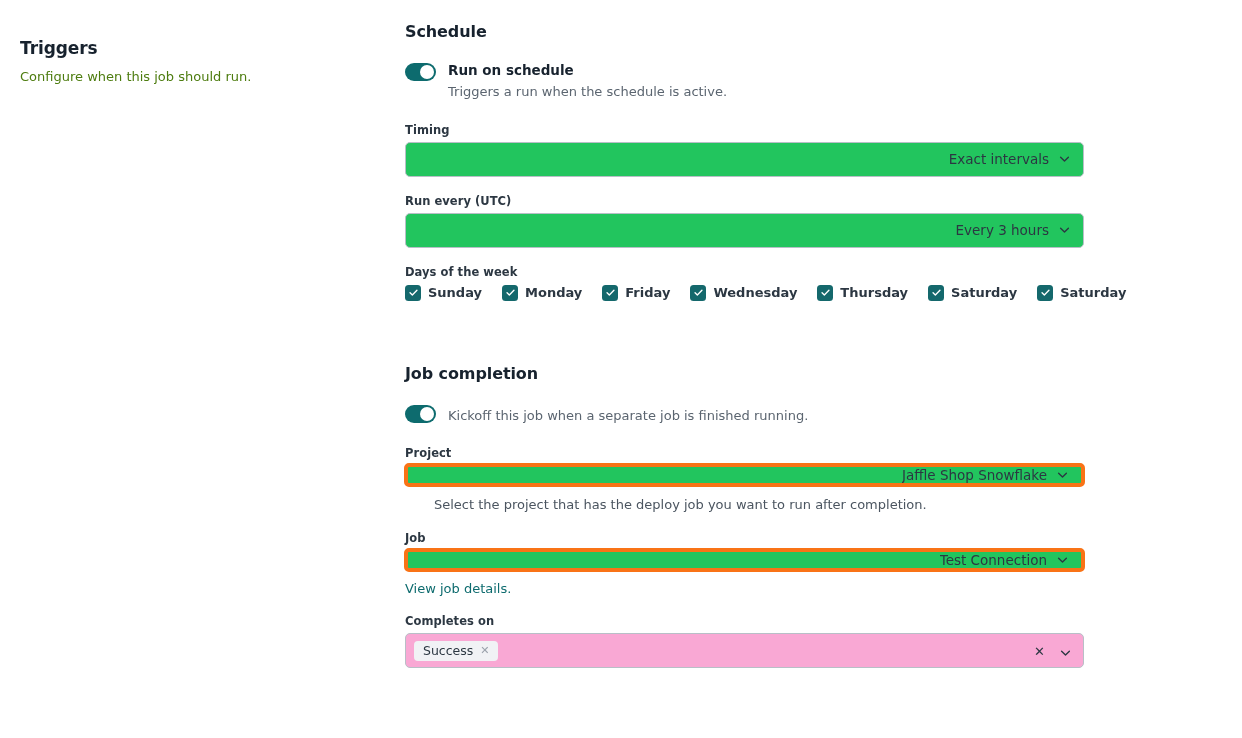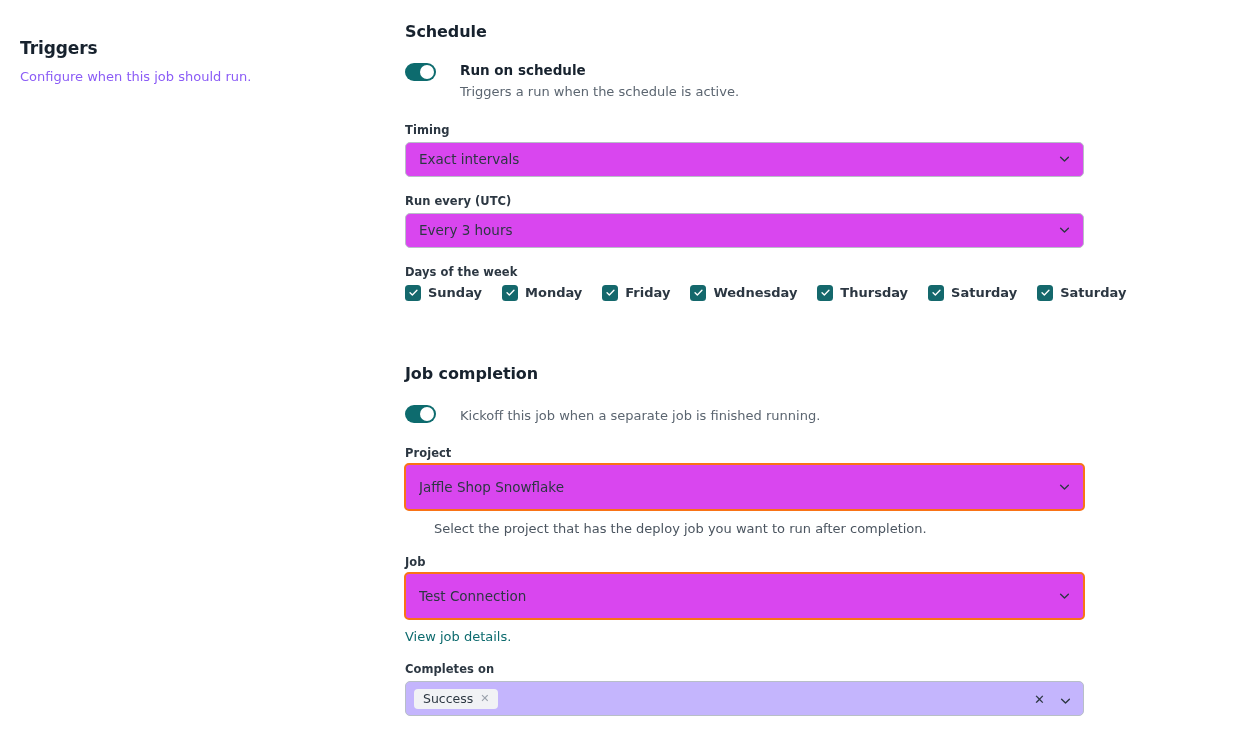--- a/index.html
+++ b/index.html
@@ -41,40 +41,40 @@
   .pane-title {
     font-size: 17px;
     font-weight: 700;
     color: #17222e;
     letter-spacing: -0.1px;
     margin: 0 0 9px 0;
     line-height: 1.25;
   }
   .pane-sub {
     font-size: 13px;
-    color: #8b5cf6;
+    color: #4d7c0f;
     line-height: 1.4;
     margin: 0;
   }
 
   
   .section-title {
     font-size: 16px;
     font-weight: 700;
     color: #17222e;
     margin: 0 0 20px 0;
     letter-spacing: -0.1px;
   }
   .section-title.completion { margin-top: 0; }
 
   
   .toggle-row {
     display: flex;
     align-items: flex-start;
-    gap: 24px;
+    gap: 12px;
     margin-bottom: 21px;
   }
   .toggle {
     flex: 0 0 auto;
     width: 31px;
     height: 18px;
     border-radius: 9px;
     background: #0d6b6e;
     position: relative;
     margin-top: 2px;
@@ -114,30 +114,31 @@
     color: #2c3742;
     margin-bottom: 5px;
     letter-spacing: 0.05px;
   }
   .select-box {
     position: relative;
     width: 679px;
     height: 35px;
     border: 1px solid #b8bfc7;
     border-radius: 5px;
-    background: #d946ef;
+    background: #22c55e;
     display: flex;
     align-items: center;
     padding: 0 34px 0 13px;
     cursor: pointer;
+    justify-content: flex-end;
   }
   .select-box.focused {
-    border: 2px solid #f97316;
+    border: 4px solid #f97316;
     width: 681px;
-    height: 48px;
+    height: 24px;
     margin-left: -1px;
     margin-top: -2px;
   }
   .select-value {
     font-size: 13.5px;
     color: #2c3742;
     white-space: nowrap;
     overflow: hidden;
     text-overflow: ellipsis;
   }
@@ -198,21 +199,21 @@
     white-space: nowrap;
   }
 
   
   .multiselect {
     position: relative;
     width: 679px;
     height: 35px;
     border: 1px solid #b8bfc7;
     border-radius: 5px;
-    background: #c4b5fd;
+    background: #f9a8d4;
     display: flex;
     align-items: center;
     padding: 0 58px 0 8px;
     cursor: pointer;
   }
   .tag {
     display: inline-flex;
     align-items: center;
     gap: 7px;
     background: #f1f2f5;

